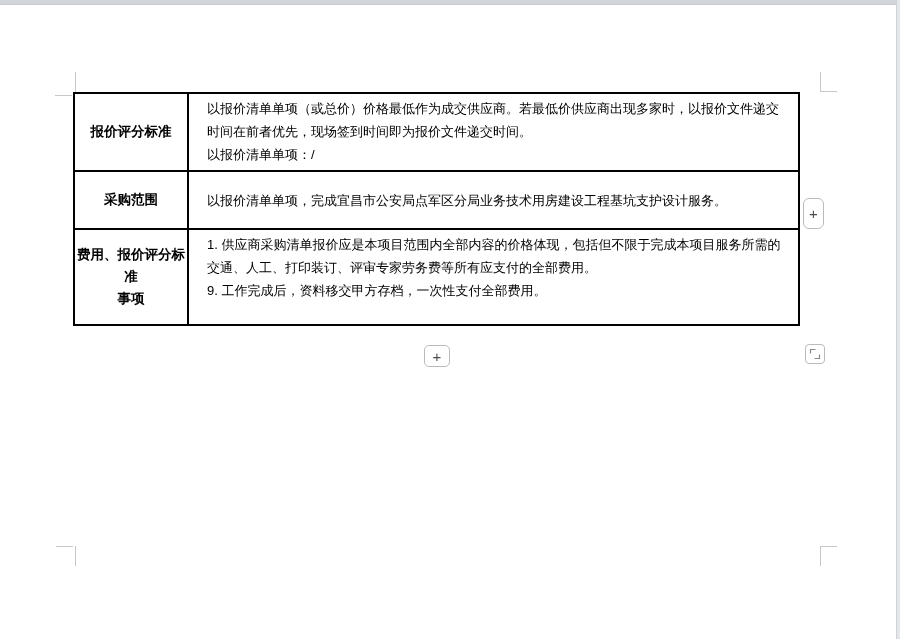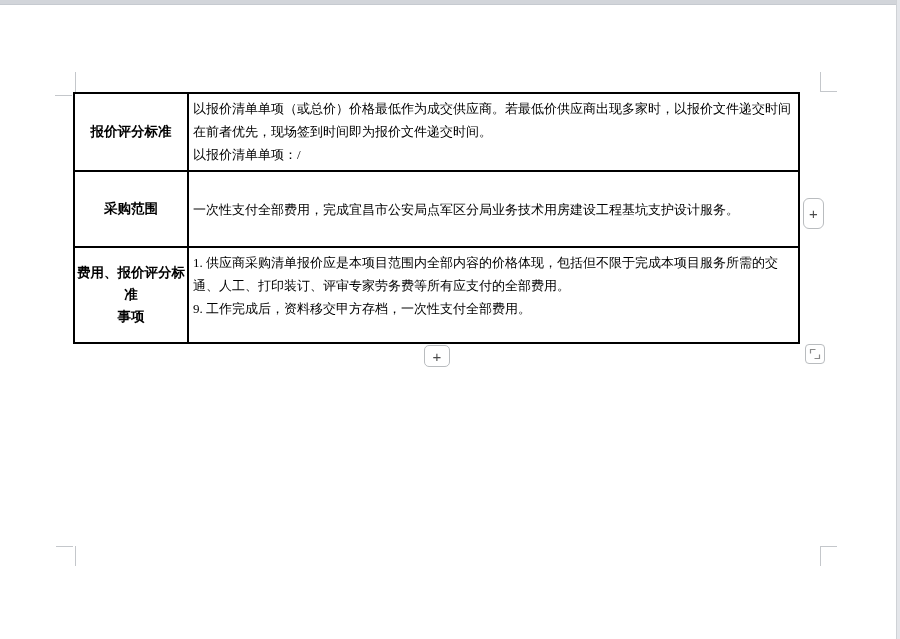--- a/index.html
+++ b/index.html
@@ -44,27 +44,26 @@
   table.doc td { border: 2px solid #000000; }
   td.label-cell {
     width: 114px;
     text-align: center; vertical-align: middle;
     font-weight: bold; font-size: 13.5px; line-height: 22px;
     padding: 2px 2px;
     margin-left: 45px;
   }
   td.content-cell {
     font-size: 13px; line-height: 23px;
-    padding: 3px 7px 3px 4px;
+    padding: 3px 7px 3px 18px;
     vertical-align: top;
     letter-spacing: 0px;
-    font-family: Liberation Serif, serif;
   }
   tr.r1 { height: 78px; }
-  tr.r2 { height: 76px; }
+  tr.r2 { height: 58px; }
   tr.r3 { height: 96px; }
   tr.r2 td.content-cell { vertical-align: middle; }
   .para { margin: 0; }
 
   
   .ctl-btn {
     position: absolute;
     background: #ffffff;
     border: 1px solid #b9bcbf;
     border-radius: 6px;
@@ -110,21 +109,21 @@
         <p class="para">以报价清单单项（或总价）价格最低作为成交供应商。若最低价供应商出现多家时，以报价文件递交时间在前者优先，现场签到时间即为报价文件递交时间。</p>
         <p class="para">以报价清单单项：/</p>
       </td>
     </tr>
 
     <tr class="r2">
       <td class="label-cell">
         <div>采购范围</div>
       </td>
       <td class="content-cell">
-        <p class="para">一次性支付全部费用，完成宜昌市公安局点军区分局业务技术用房建设工程基坑支护设计服务。</p>
+        <p class="para">以报价清单单项，完成宜昌市公安局点军区分局业务技术用房建设工程基坑支护设计服务。</p>
       </td>
     </tr>
 
     <tr class="r3">
       <td class="label-cell">
         <div>费用、报价评分标准</div>
         <div>事项</div>
       </td>
       <td class="content-cell">
         <p class="para">1. 供应商采购清单报价应是本项目范围内全部内容的价格体现，包括但不限于完成本项目服务所需的交通、人工、打印装订、评审专家劳务费等所有应支付的全部费用。</p>

